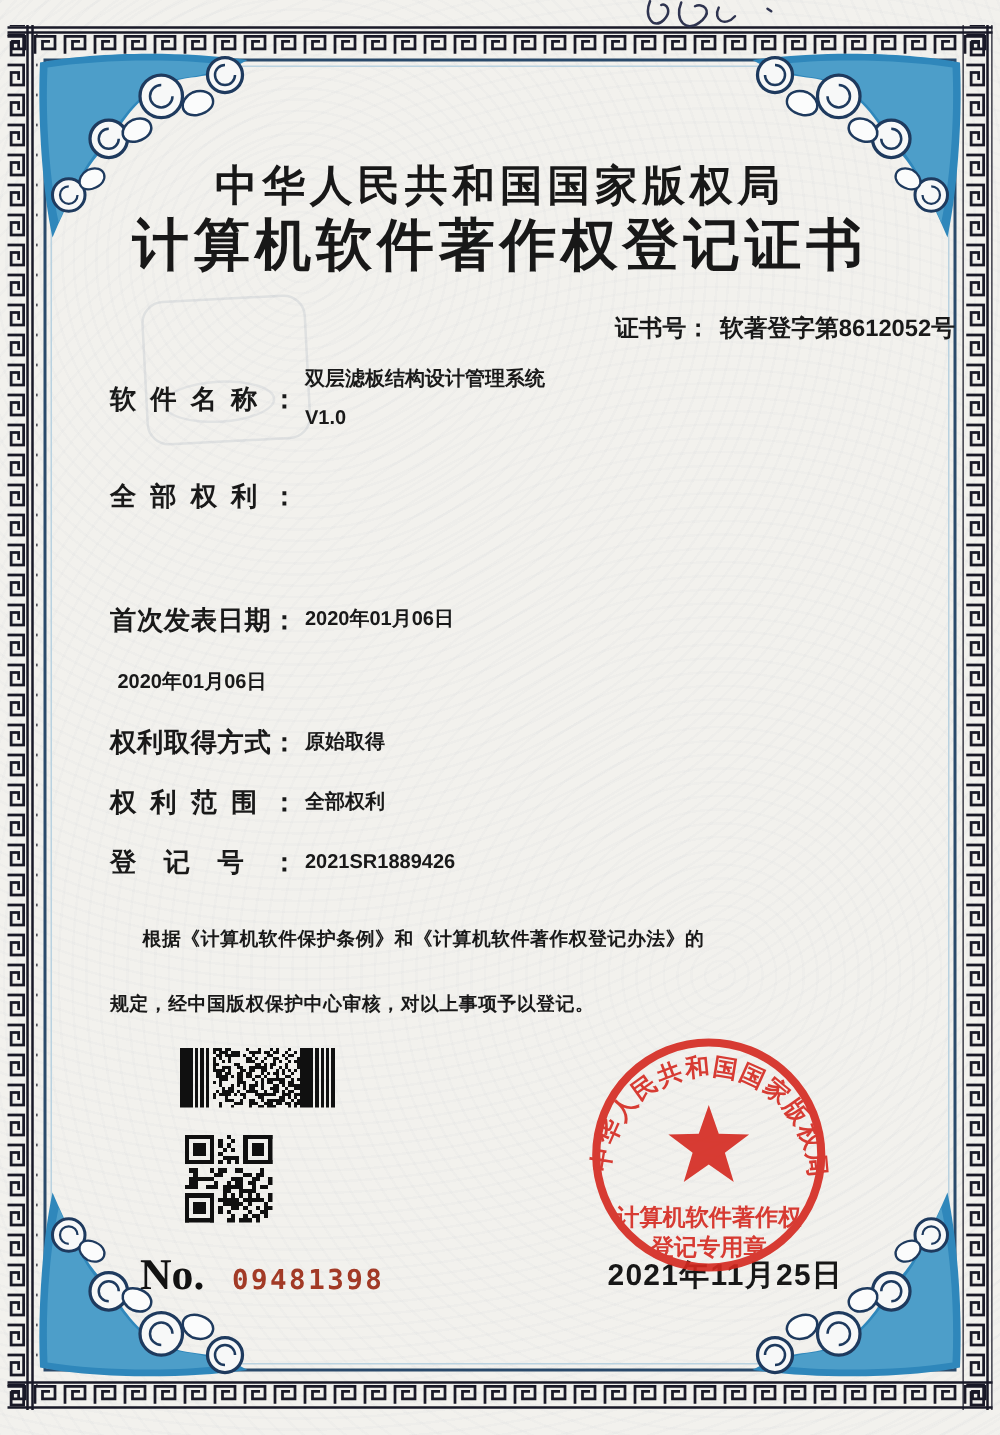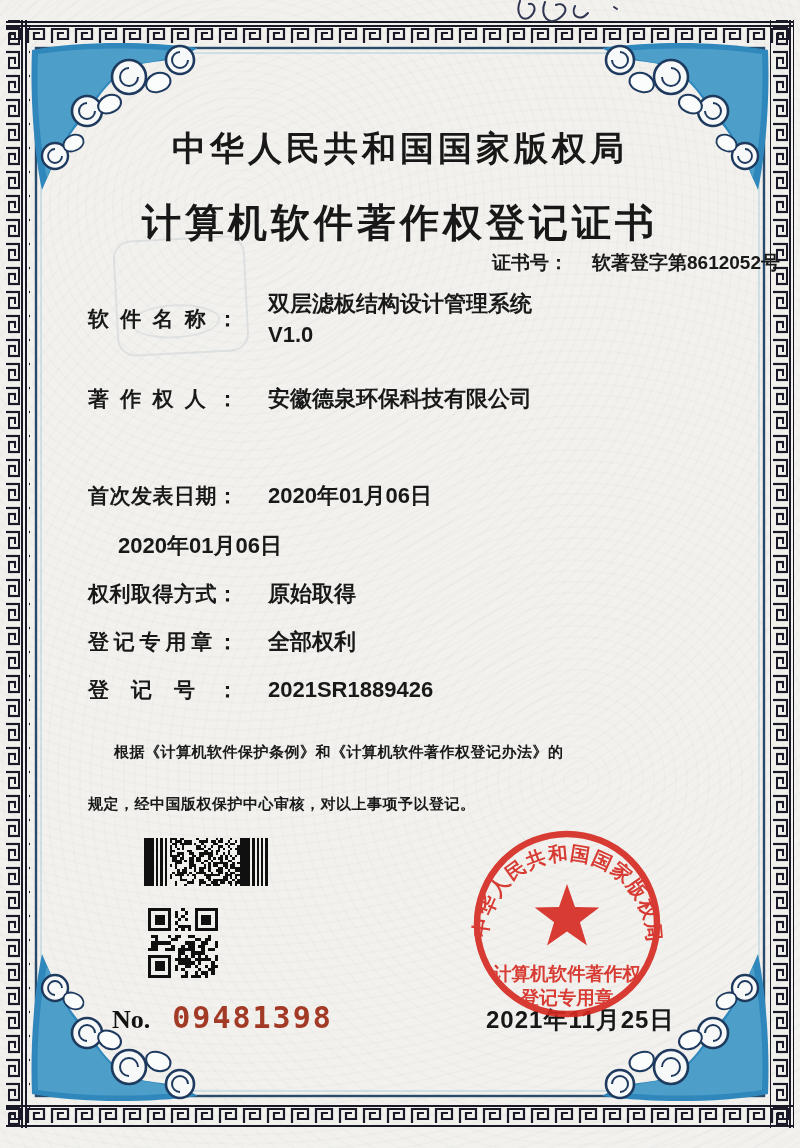--- a/index.html
+++ b/index.html
@@ -11,47 +11,47 @@
       #f2f1ed;
     font-family:"Liberation Sans","DejaVu Sans",sans-serif;color:#191919;
   }
   #border-layer{position:absolute;left:0;top:0;z-index:1;pointer-events:none;}
   #content{position:absolute;left:0;top:0;width:800px;height:953px;z-index:2;}
   .page-title{
     position:absolute;left:0;width:800px;text-align:center;
     font-family:"Liberation Serif","DejaVu Serif",serif;font-weight:700;color:#181818;
   }
   #issuer{top:126px;font-size:34px;letter-spacing:4px;}
-  #doc-title{top:196px;font-size:39px;letter-spacing:4px;}
+  #doc-title{top:166px;font-size:45px;letter-spacing:4px;}
   #cert-no{position:absolute;left:492px;top:250px;font-size:19px;font-weight:700;white-space:nowrap;}
-  #cert-no .cv{margin-left:24px;}
+  #cert-no .cv{margin-left:8px;}
   .row{position:absolute;left:88px;display:flex;align-items:center;white-space:nowrap;}
   .lab{
     display:inline-block;width:150px;font-size:21px;font-weight:700;
     text-align:justify;text-align-last:justify;-moz-text-align-last:justify;
   }
-  .val{margin-left:30px;font-size:22px;font-weight:700;line-height:31px;}
+  .val{margin-left:6px;font-size:16px;font-weight:700;line-height:31px;}
   .vline2{display:block;}
   .statement{position:absolute;left:88px;top:726px;width:632px;font-size:15px;font-weight:600;letter-spacing:0.5px;}
   .st-line{line-height:52px;}
   .st-indent{padding-left:26px;}
   #embossed-stamp{
     position:absolute;left:115px;top:238px;width:128px;height:112px;
     border:2px solid rgba(150,162,178,0.32);border-radius:18px;transform:rotate(-3deg);
     opacity:.65;z-index:1;
   }
   #embossed-stamp:after{
     content:"";position:absolute;left:12px;top:64px;width:86px;height:30px;
     border:2px solid rgba(150,162,178,0.28);border-radius:50%;
   }
   #barcode-svg{position:absolute;left:144px;top:838px;}
   #qr-svg{position:absolute;left:148px;top:908px;}
   #serial-line{position:absolute;left:112px;top:1000px;white-space:nowrap;}
-  #serial-label{font-family:"Liberation Serif","DejaVu Serif",serif;font-size:26px;font-weight:600;color:#121212;}
-  #serial-value{font-family:"DejaVu Sans Mono","Liberation Mono",monospace;font-size:30px;font-weight:600;color:#a23a26;letter-spacing:2px;margin-left:22px;}
+  #serial-label{font-family:"Liberation Serif","DejaVu Serif",serif;font-size:35px;font-weight:600;color:#121212;}
+  #serial-value{font-family:"DejaVu Sans Mono","Liberation Mono",monospace;font-size:22px;font-weight:600;color:#a23a26;letter-spacing:2px;margin-left:22px;}
   #issue-date{position:absolute;left:486px;top:1004px;font-size:24px;font-weight:700;letter-spacing:1px;color:#171717;z-index:2;}
   #seal-svg{position:absolute;left:455px;top:816px;z-index:3;opacity:0.9;pointer-events:none;}
 </style>
 </head>
 <body>
 
 <svg id="border-layer" width="800" height="1148" viewBox="0 0 800 1148">
   <defs>
     <pattern id="gkH" width="24" height="24" patternUnits="userSpaceOnUse">
       <path d="M0,2 H24 M0,22 H24" stroke="#191927" stroke-width="2" fill="none"></path>
@@ -108,40 +108,39 @@
   <div id="cert-no">
     <span>证书号：</span><span class="cv">软著登字第8612052号</span>
   </div>
 
   <div class="row" style="top:288px">
     <span class="lab">软件名称：</span>
     <span class="val"><span>双层滤板结构设计管理系统</span><span class="vline2">V1.0</span></span>
   </div>
 
   <div class="row" style="top:383px">
-    <span class="lab">著作权人：</span>
-    <span class="val">安徽德泉环保科技有限公司</span>
+    <span class="lab">全部权利：</span>
   </div>
 
   <div class="row" style="top:480px">
     <span class="lab">首次发表日期：</span>
     <span class="val">2020年01月06日</span>
   </div>
 
   <div class="row" style="top:530px">
     <span class="val">2020年01月06日</span>
   </div>
 
   <div class="row" style="top:578px">
     <span class="lab">权利取得方式：</span>
     <span class="val">原始取得</span>
   </div>
 
   <div class="row" style="top:626px">
-    <span class="lab">登记专用章：</span>
+    <span class="lab">权利范围：</span>
     <span class="val">全部权利</span>
   </div>
 
   <div class="row" style="top:674px">
     <span class="lab">登记号：</span>
     <span class="val">2021SR1889426</span>
   </div>
 
   <div class="statement">
     <div class="st-line st-indent">根据《计算机软件保护条例》和《计算机软件著作权登记办法》的</div>

